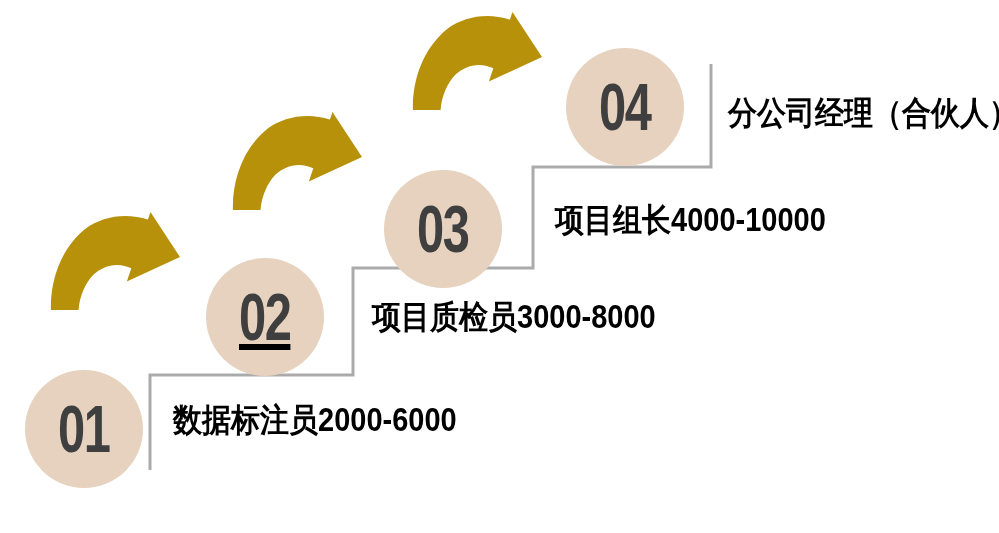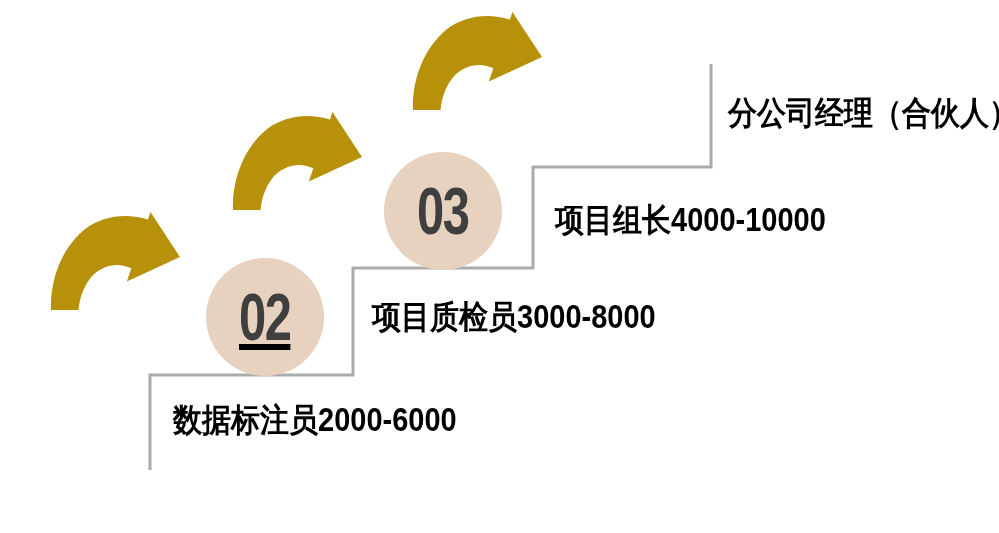--- a/index.html
+++ b/index.html
@@ -42,21 +42,21 @@
     font-size: 66px;
     font-weight: bold;
     color: var(--number, #3F3F3F);
     letter-spacing: -2px;
     transform: scaleX(0.74);
     transform-origin: center;
     line-height: 1;
   }
   .c1 { left: 25px;  top: 370px; }
   .c2 { left: 206px; top: 258px; text-decoration: underline; }
-  .c3 { left: 384px; top: 152px; }
+  .c3 { left: 384px; top: 170px; }
   .c4 { left: 566px; top: 48px;  }
   
   .step-label {
     position: absolute;
     font-size: 29px;
     font-weight: bold;
     color: var(--label-text, #000000);
     white-space: nowrap;
     line-height: 38px;
     transform: scaleY(1.12);
@@ -100,25 +100,31 @@
       <path d="M104,0 L134,46 L80,71 Z"></path>
     </svg>
   </div>
   <div class="curved-arrow a3">
     <svg viewBox="0 0 135 100" preserveAspectRatio="none">
       <path d="M3,100 C2,72 12,38 38,17 C55,5 78,0 102,8 L86,58 C70,50 56,55 46,64 C38,72 32,86 31,100 Z"></path>
       <path d="M104,0 L134,46 L80,71 Z"></path>
     </svg>
   </div>
 
+  <div class="step-circle c1">
+    <span class="step-number">01</span>
+  </div>
   <div class="step-circle c2">
     <span class="step-number">02</span>
   </div>
   <div class="step-circle c3">
     <span class="step-number">03</span>
+  </div>
+  <div class="step-circle c4">
+    <span class="step-number">04</span>
   </div>
 
   <div class="step-label l1">数据标注员2000-6000</div>
   <div class="step-label l2">项目质检员3000-8000</div>
   <div class="step-label l3">项目组长4000-10000</div>
   <div class="step-label l4">分公司经理（合伙人）</div>
 
 </div>
 
 </body></html>

